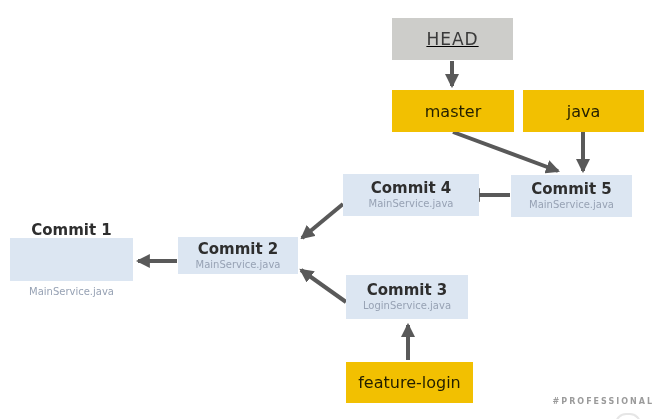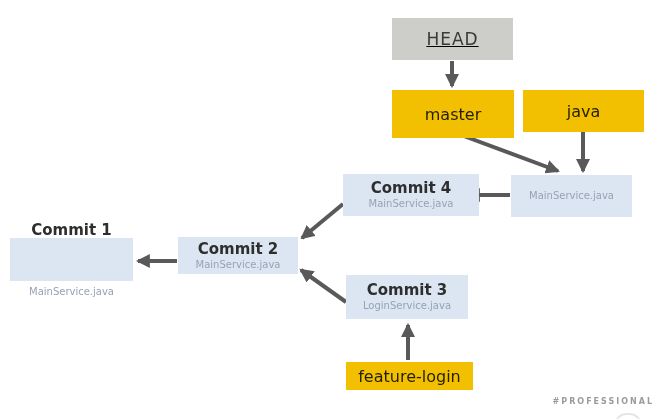--- a/index.html
+++ b/index.html
@@ -114,53 +114,54 @@
     <line x1="343" y1="204" x2="302" y2="238" marker-end="url(#ah)"></line>
     <line x1="346" y1="302" x2="301" y2="270" marker-end="url(#ah)"></line>
     <line x1="177" y1="261" x2="138" y2="261" marker-end="url(#ah)"></line>
     <line x1="408" y1="360" x2="408" y2="325" marker-end="url(#ah)"></line>
   </svg>
 
   <div class="node head" style="left:392px; top:18px; width:121px; height:42px;text-decoration:underline;">
     <span class="node-title">HEAD</span>
   </div>
 
-  <div class="node branch" style="left:392px; top:90px; width:122px; height:48px;">
+  <div class="node branch" style="left:392px; top:90px; width:122px; height:42px;">
     <span class="node-title">master</span>
   </div>
 
   <div class="node branch" style="left:523px; top:90px; width:121px; height:42px;">
     <span class="node-title">java</span>
   </div>
 
   <div class="node commit" style="left:343px; top:174px; width:136px; height:42px;">
     <span class="node-title">Commit 4</span>
     <span class="node-file">MainService.java</span>
   </div>
 
   <div class="node commit" style="left:511px; top:175px; width:121px; height:42px;">
+    <span class="node-title">Commit 5</span>
     <span class="node-file">MainService.java</span>
   </div>
 
   <div class="node commit" style="left:10px; top:238px; width:123px; height:43px;gap:46px;">
     <span class="node-title">Commit 1</span>
     <span class="node-file">MainService.java</span>
   </div>
 
   <div class="node commit" style="left:178px; top:237px; width:120px; height:37px;">
     <span class="node-title">Commit 2</span>
     <span class="node-file">MainService.java</span>
   </div>
 
   <div class="node commit" style="left:346px; top:275px; width:122px; height:44px;">
     <span class="node-title">Commit 3</span>
     <span class="node-file">LoginService.java</span>
   </div>
 
-  <div class="node branch" style="left:346px; top:362px; width:127px; height:28px;">
+  <div class="node branch" style="left:346px; top:362px; width:127px; height:41px;">
     <span class="node-title">feature-login</span>
   </div>
 
   <div class="watermark">#PROFESSIONAL</div>
 
   <div class="logo-fragment"></div>
 
 </div>
 
 </body></html>

